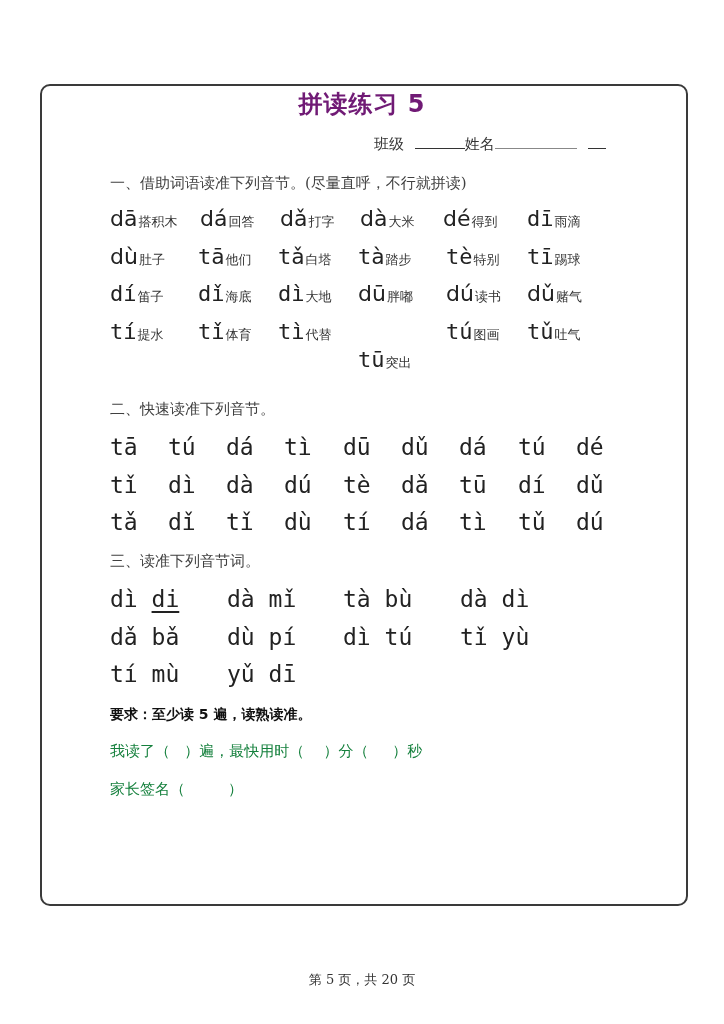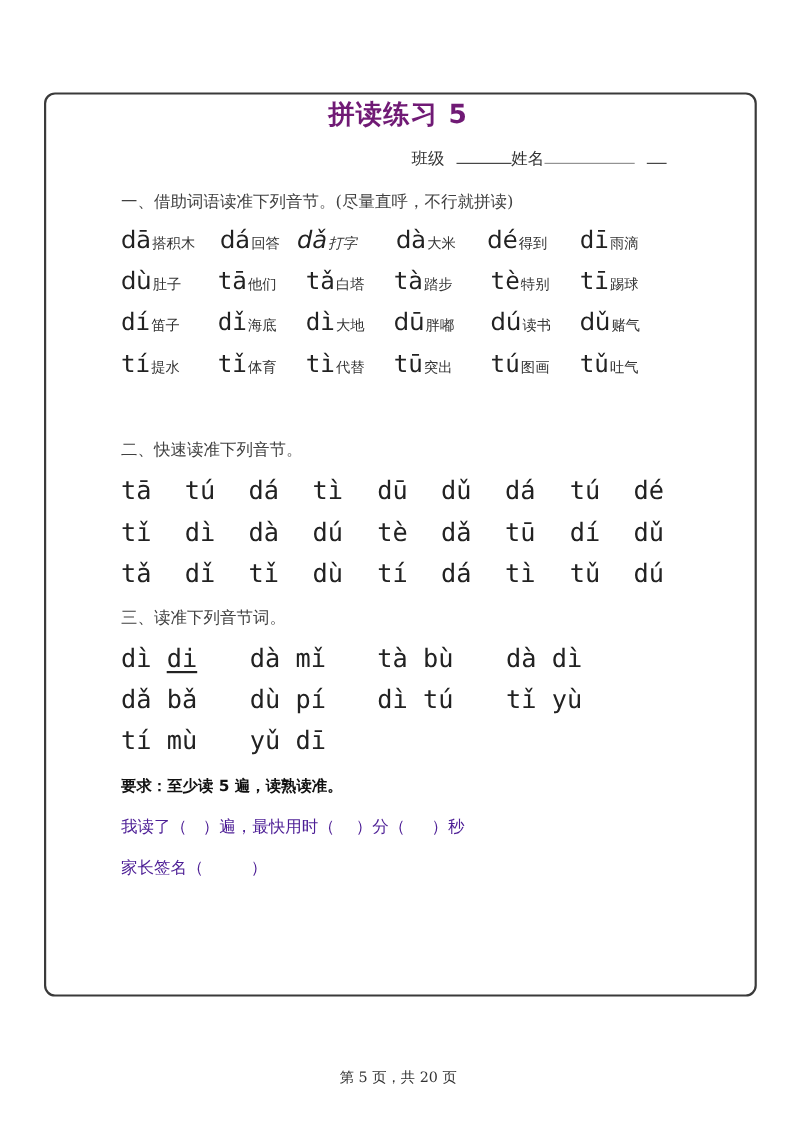--- a/index.html
+++ b/index.html
@@ -132,21 +132,21 @@
       font-family: "DejaVu Sans", "Liberation Sans", sans-serif;
       font-weight: bold;
       font-size: 14px;
       color: #111;
       white-space: nowrap;
     }
     .record-line {
       position: absolute;
       left: 110px;
       font-size: 15px;
-      color: #4c1d95;
+      color: #15803d;
       white-space: pre;
     }
     .footer {
       position: absolute;
       left: 0;
       width: 724px;
       top: 971px;
       text-align: center;
       font-size: 13px;
       color: #333;
@@ -165,21 +165,21 @@
   <span class="blank" style="width:50px;margin-left:6px;"></span><span>姓名</span><span class="blank thin" style="width:82px;"></span>
   <span class="blank" style="width:18px;margin-left:6px;"></span>
 </div>
 
 <div class="section-heading" style="top:174px;">一、借助词语读准下列音节。(尽量直呼，不行就拼读)</div>
 
 <div class="grid1">
   <div class="g1-row">
     <div class="g1-cell" style="left:0px;"><span class="py">dā</span><span class="hz">搭积木</span></div>
     <div class="g1-cell" style="left:90px;"><span class="py">dá</span><span class="hz">回答</span></div>
-    <div class="g1-cell" style="left:160px;font-style:italic;"><span class="py">dǎ</span><span class="hz">打字</span></div>
+    <div class="g1-cell" style="left:170px;"><span class="py">dǎ</span><span class="hz">打字</span></div>
     <div class="g1-cell" style="left:250px;"><span class="py">dà</span><span class="hz">大米</span></div>
     <div class="g1-cell" style="left:333px;"><span class="py">dé</span><span class="hz">得到</span></div>
     <div class="g1-cell" style="left:417px;"><span class="py mono">dī</span><span class="hz">雨滴</span></div>
   </div>
   <div class="g1-row">
     <div class="g1-cell" style="left:0px;"><span class="py">dù</span><span class="hz">肚子</span></div>
     <div class="g1-cell" style="left:88px;"><span class="py mono">tā</span><span class="hz">他们</span></div>
     <div class="g1-cell" style="left:168px;"><span class="py mono">tǎ</span><span class="hz">白塔</span></div>
     <div class="g1-cell" style="left:248px;"><span class="py mono">tà</span><span class="hz">踏步</span></div>
     <div class="g1-cell" style="left:336px;"><span class="py mono">tè</span><span class="hz">特别</span></div>
@@ -190,21 +190,21 @@
     <div class="g1-cell" style="left:88px;"><span class="py mono">dǐ</span><span class="hz">海底</span></div>
     <div class="g1-cell" style="left:168px;"><span class="py mono">dì</span><span class="hz">大地</span></div>
     <div class="g1-cell" style="left:248px;"><span class="py">dū</span><span class="hz">胖嘟</span></div>
     <div class="g1-cell" style="left:336px;"><span class="py">dú</span><span class="hz">读书</span></div>
     <div class="g1-cell" style="left:417px;"><span class="py">dǔ</span><span class="hz">赌气</span></div>
   </div>
   <div class="g1-row">
     <div class="g1-cell" style="left:0px;"><span class="py mono">tí</span><span class="hz">提水</span></div>
     <div class="g1-cell" style="left:88px;"><span class="py mono">tǐ</span><span class="hz">体育</span></div>
     <div class="g1-cell" style="left:168px;"><span class="py mono">tì</span><span class="hz">代替</span></div>
-    <div class="g1-cell" style="left:248px;"><span class="py mono">tū</span><span class="hz">突出</span></div>
+    <div class="g1-cell" style="left:248px;margin-top:28px;"><span class="py mono">tū</span><span class="hz">突出</span></div>
     <div class="g1-cell" style="left:336px;"><span class="py mono">tú</span><span class="hz">图画</span></div>
     <div class="g1-cell" style="left:417px;"><span class="py mono">tǔ</span><span class="hz">吐气</span></div>
   </div>
 </div>
 
 <div class="section-heading" style="top:400px;">二、快速读准下列音节。</div>
 
 <div class="grid2">
   <div class="g2-row">
     <span class="g2-cell" style="left:0px;">tā</span>

